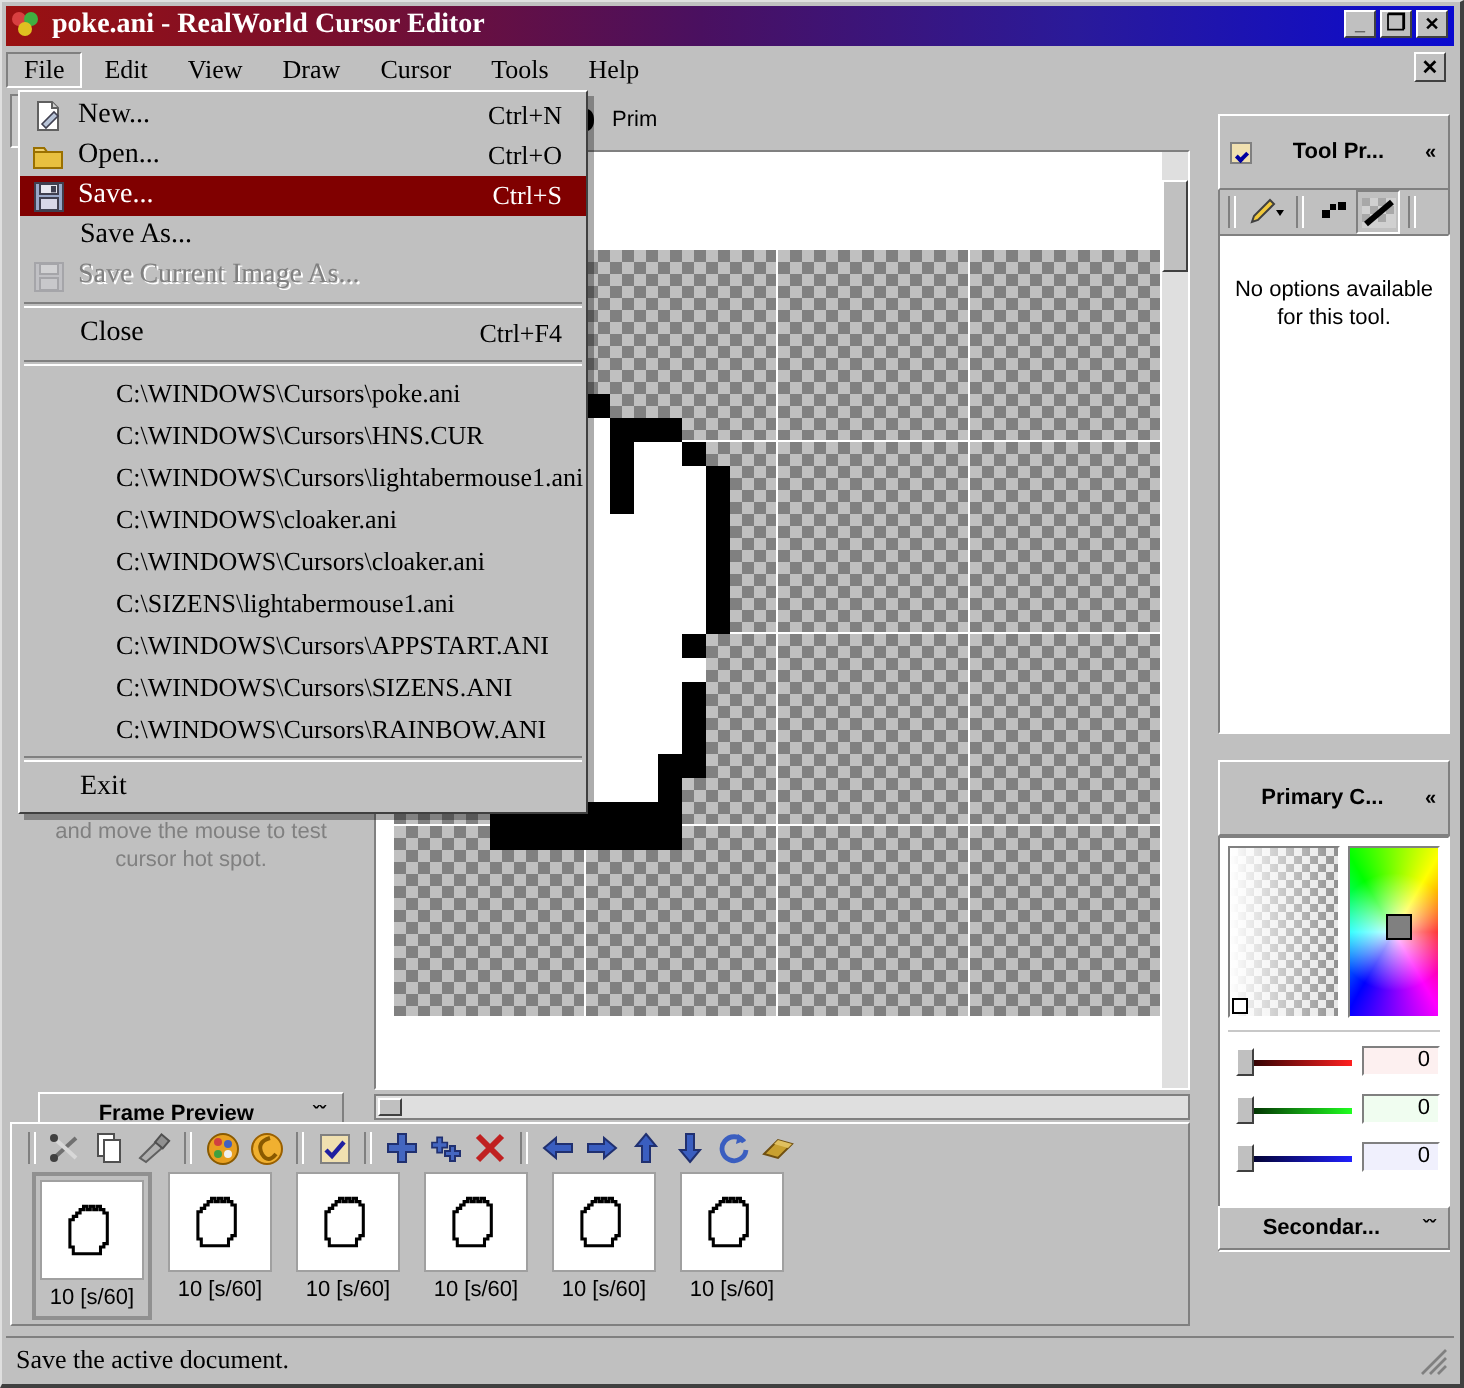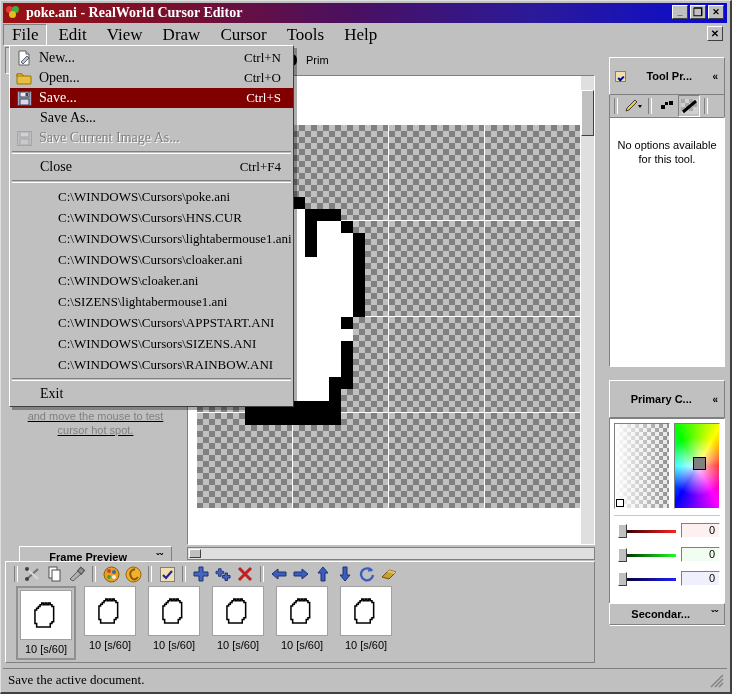--- a/index.html
+++ b/index.html
@@ -44,21 +44,21 @@
     display:flex;align-items:center;justify-content:center;color:#000;
     box-sizing:border-box;line-height:1;
   }
   .tbtn.maxi{font-size:11px;}
   
   .menubar{
     position:absolute;left:2px;top:23px;width:724px;height:21px;
     background:#c0c0c0;display:flex;align-items:center;
   }
   .mbi{
-    padding:1px 9px;font-family:"Liberation Serif",serif;font-size:17px;color:#000;
+    padding:1px 9px;font-family:"Liberation Serif",serif;font-size:13px;color:#000;
     margin-right:2px;
   }
   .mbi.open{
     border-top:1px solid #808080;border-left:1px solid #808080;
     border-right:1px solid #ffffff;border-bottom:1px solid #ffffff;
     padding:0px 8px;
   }
   .doc-close{
     position:absolute;right:4px;top:2px;
     width:16px;height:15px;background:#c0c0c0;
@@ -83,21 +83,21 @@
   .prim-lbl{font-family:"Liberation Sans",sans-serif;font-size:11px;color:#000;margin-left:4px;}
   
   .leftdock{
     position:absolute;left:4px;top:74px;width:178px;height:470px;
     background:#c0c0c0;
   }
   .hotspot-box{
     position:absolute;left:14px;top:330px;width:153px;height:95px;
     background:#c0c0c0;
     display:flex;align-items:flex-start;justify-content:center;
-    padding-top:4px;box-sizing:border-box;text-decoration:underline;
+    padding-top:4px;box-sizing:border-box;
   }
   .hotspot-txt{
     font-family:"Liberation Sans",sans-serif;font-size:11px;color:#808080;
     text-align:center;line-height:14px;width:140px;
   }
   .panel-header{
     background:#c0c0c0;
     border-top:1px solid #ffffff;border-left:1px solid #ffffff;
     border-right:1px solid #808080;border-bottom:1px solid #808080;
     display:flex;align-items:center;box-sizing:border-box;margin-top:24px;
@@ -748,24 +748,24 @@
     <div class="mi recent">
       <span class="lbl">C:\WINDOWS\Cursors\poke.ani</span>
     </div>
     <div class="mi recent">
       <span class="lbl">C:\WINDOWS\Cursors\HNS.CUR</span>
     </div>
     <div class="mi recent">
       <span class="lbl">C:\WINDOWS\Cursors\lightabermouse1.ani</span>
     </div>
     <div class="mi recent">
+      <span class="lbl">C:\WINDOWS\cloaker.ani</span>
+    </div>
+    <div class="mi recent">
       <span class="lbl">C:\WINDOWS\Cursors\cloaker.ani</span>
-    </div>
-    <div class="mi recent">
-      <span class="lbl">C:\WINDOWS\cloaker.ani</span>
     </div>
     <div class="mi recent">
       <span class="lbl">C:\SIZENS\lightabermouse1.ani</span>
     </div>
     <div class="mi recent">
       <span class="lbl">C:\WINDOWS\Cursors\APPSTART.ANI</span>
     </div>
     <div class="mi recent">
       <span class="lbl">C:\WINDOWS\Cursors\SIZENS.ANI</span>
     </div>

